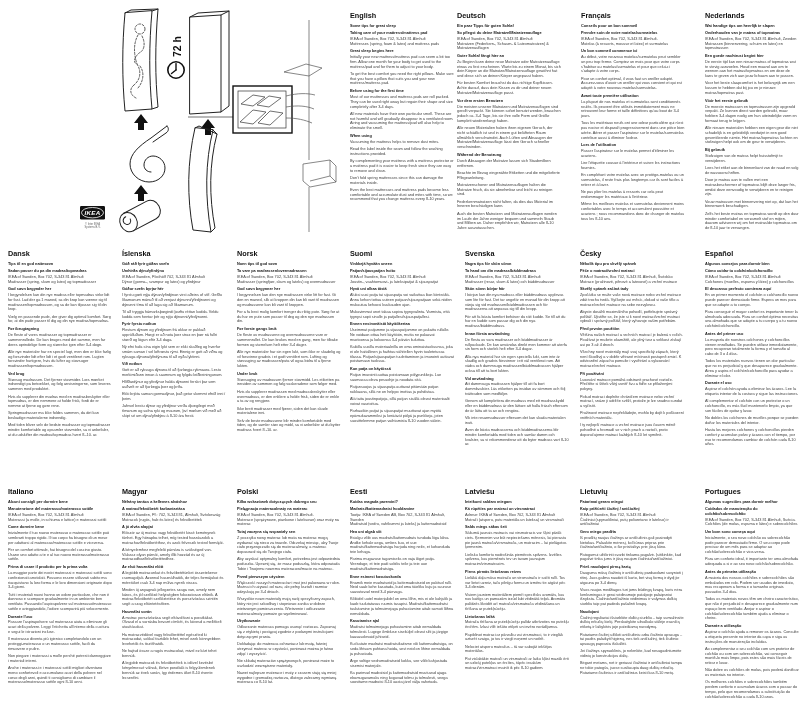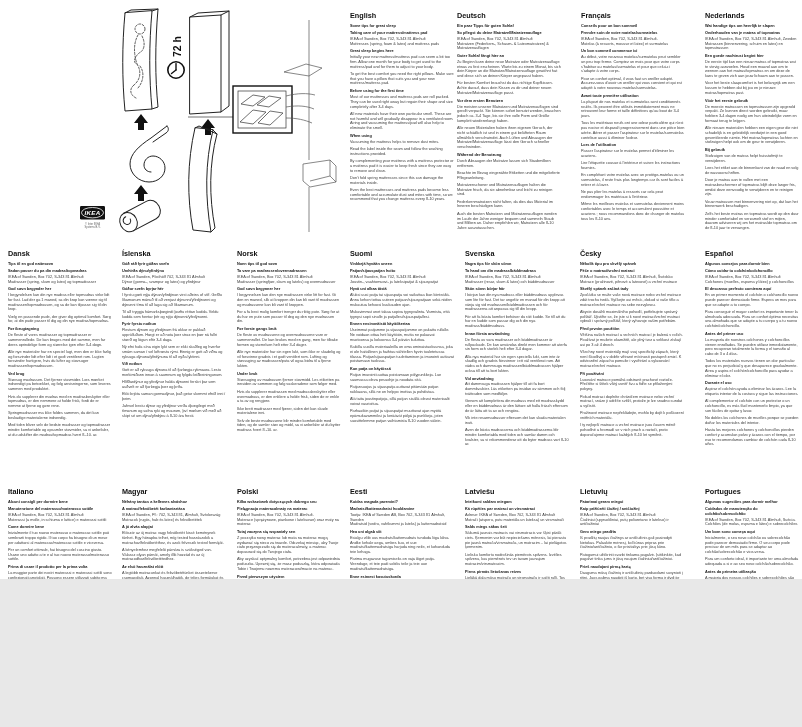--- a/index.html
+++ b/index.html
@@ -1,16 +1,16 @@
 <!DOCTYPE html>
 <html><head>
 <meta charset="utf-8">
 <style>
   html,body{margin:0;padding:0;background:#e8e8e8;}
-  .page{position:relative;width:802px;height:579px;background:#ffffff;overflow:hidden;
+  .page{position:relative;width:802px;height:727px;background:#ffffff;overflow:hidden;
         font-family:"Liberation Sans",sans-serif;}
   
   .col{position:absolute;width:208px;transform:scale(.5);transform-origin:0 0;
        color:#3d3d3d;font-size:7.7px;line-height:1.24;}
   .col.narrow{width:188px;}
   .col h2{font-size:14.5px;line-height:1.1;margin:0 0 7px 0;color:#111;font-weight:bold;}
   .col p{margin:0 0 5px 0;}
   .col p.b{font-weight:bold;color:#151515;}
   .col p.tagline{margin-bottom:5px;}
   .col p.title{margin-bottom:1px;}

